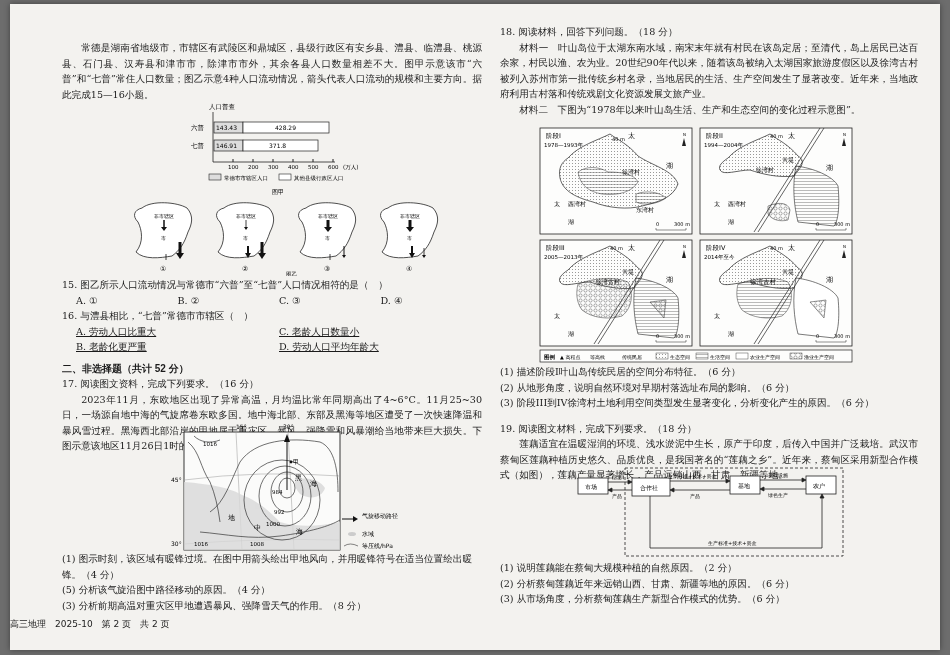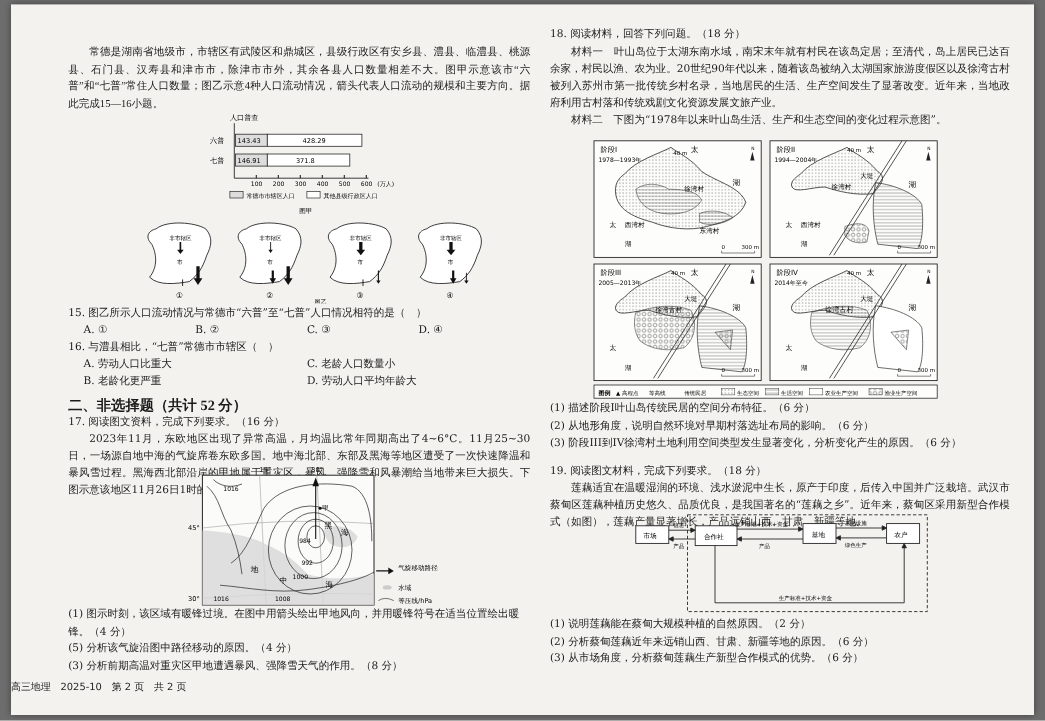--- a/index.html
+++ b/index.html
@@ -15,37 +15,37 @@
     background: #f3f2ef;
     box-shadow: 0 0 6px rgba(0,0,0,0.4);
   }
   .col { position: absolute; top: 0; font-size: 9.6px; line-height: 15.5px; }
   .col.left { left: 52px; width: 420px; }
   .col.right { left: 490px; width: 418px; }
   .para { text-indent: 2em; text-align: justify; }
   .q { margin-top: 0; }
   .opts { display: flex; padding-left: 14px; }
   .opts span { flex: 1; }
-  .opts2 { display: grid; grid-template-columns: 1fr 1fr; padding-left: 14px; }
-  .section-title { font-weight: bold; font-family: Liberation Serif, serif; font-size: 13px; margin-top: 6px; }
+  .opts2 { display: grid; grid-template-columns: 1fr 1fr; padding-left: 14px; text-decoration: underline; }
+  .section-title { font-weight: bold; font-family: Liberation Sans, sans-serif; font-size: 10px; margin-top: 6px; }
   .sub { padding-left: 0; }
   .abs { position: absolute; }
   .footer {
     position: absolute; left: 0; right: 0; top: 614px; text-align: left;
     font-family: "DejaVu Sans", sans-serif; font-size: 9px;
   }
   svg text { font-family: "DejaVu Sans", sans-serif; }
 </style>
 </head>
 <body>
 
 <div class="page">
 
   <div class="col left">
-    <div class="abs" style="top:36px; left:0; width:420px;font-family:Liberation Serif, serif;">
+    <div class="abs" style="top:36px; left:0; width:420px;">
       <p class="para">常德是湖南省地级市，市辖区有武陵区和鼎城区，县级行政区有安乡县、澧县、临澧县、桃源县、石门县、汉寿县和津市市，除津市市外，其余各县人口数量相差不大。图甲示意该市“六普”和“七普”常住人口数量；图乙示意4种人口流动情况，箭头代表人口流动的规模和主要方向。据此完成15—16小题。</p>
     </div>
 
     <svg class="abs" style="top:96px; left:125px;" width="200" height="100" viewBox="0 0 200 100">
       <text x="22" y="9" font-size="6.5">人口普查</text>
       <line x1="26" y1="12" x2="26" y2="62" stroke="#222" stroke-width="0.8"></line>
       <text x="4" y="30" font-size="6.5">六普</text>
       <rect x="27" y="22" width="29" height="11" fill="#ddd" stroke="#222" stroke-width="0.7"></rect>
       <rect x="56" y="22" width="86" height="11" fill="#fff" stroke="#222" stroke-width="0.7"></rect>
       <text x="29" y="30" font-size="6">143.43</text>

